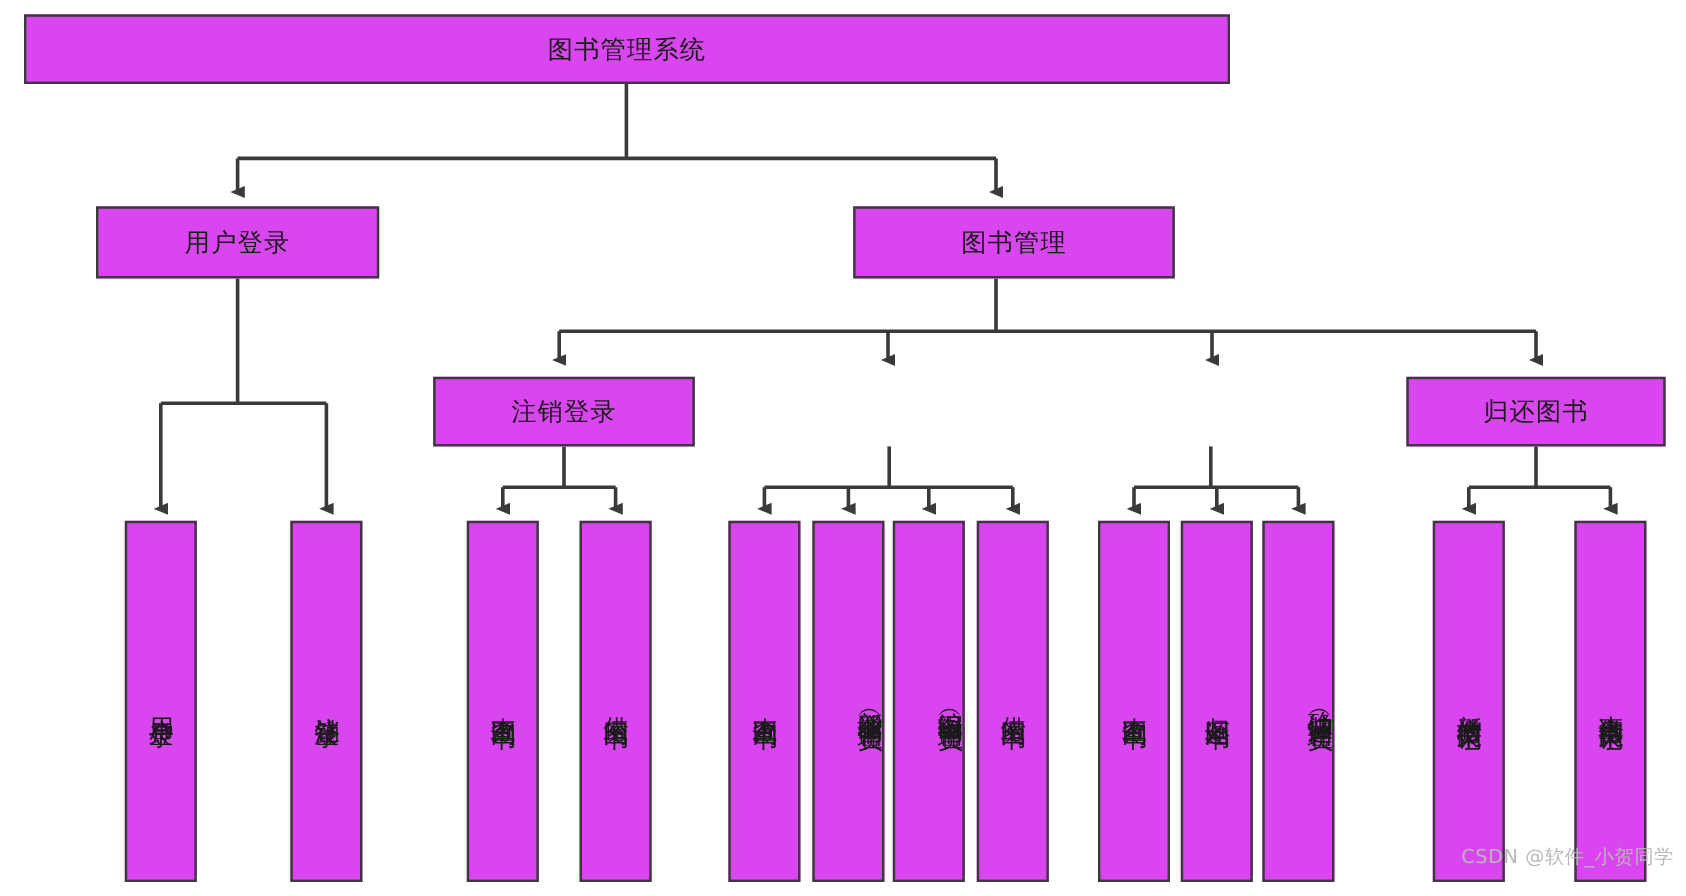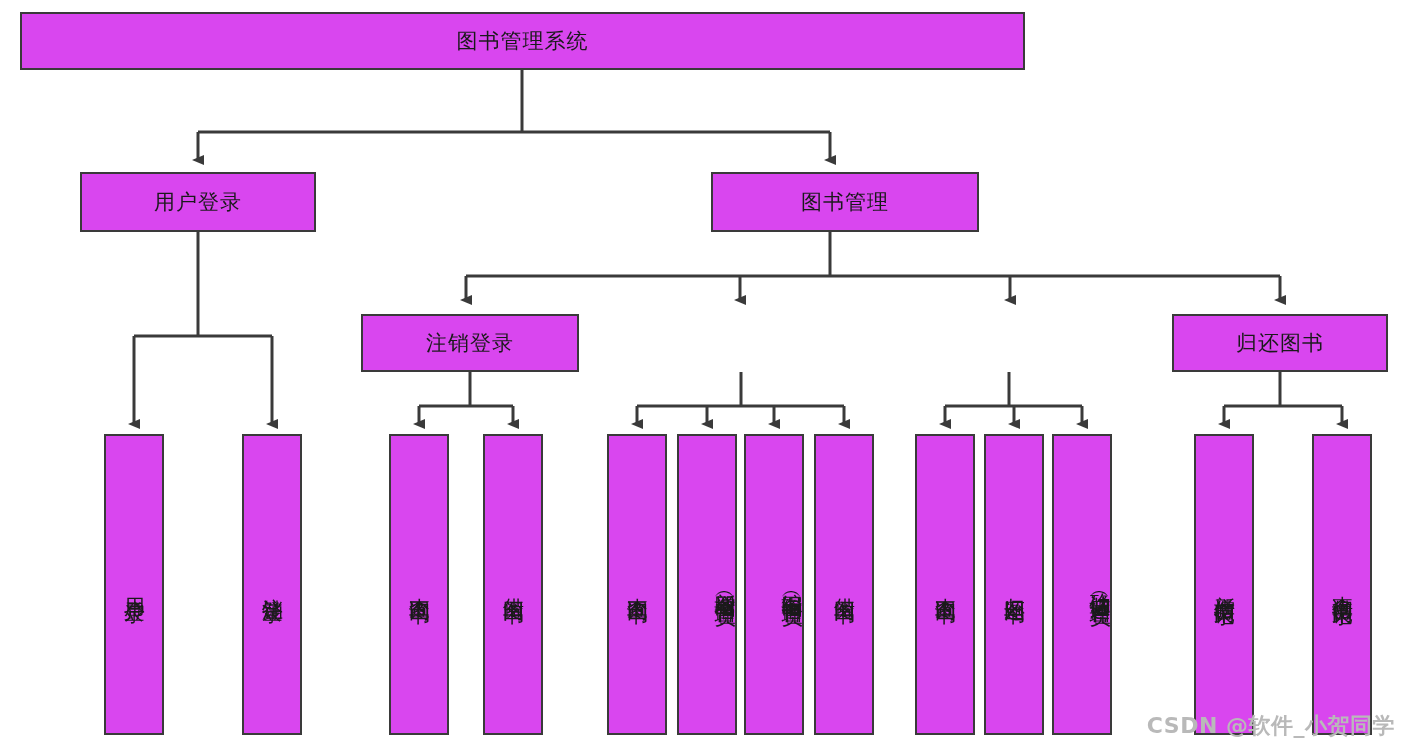--- a/index.html
+++ b/index.html
@@ -47,27 +47,26 @@
     line-height: 1;
     padding-top: 4px;
     padding-bottom: 4px;
   }
   .node.v.top-align {
     align-items: flex-start;
   }
   .watermark {
     position: absolute;
     right: 10px;
-    bottom: 6px;
-    font-size: 22px;
+    bottom: 22px;
+    font-size: 16px;
     color: #b9b9b9;
     letter-spacing: 0.5px;
     z-index: 5;
     white-space: nowrap;
-    font-weight: bold;
   }
 </style>
 </head>
 <body>
 
 <div id="canvas">
 
   <svg id="wires" viewBox="0 0 1405 747">
     <defs>
       <marker id="arrow" markerWidth="12" markerHeight="12" refX="5" refY="6" orient="auto" markerUnits="userSpaceOnUse">

